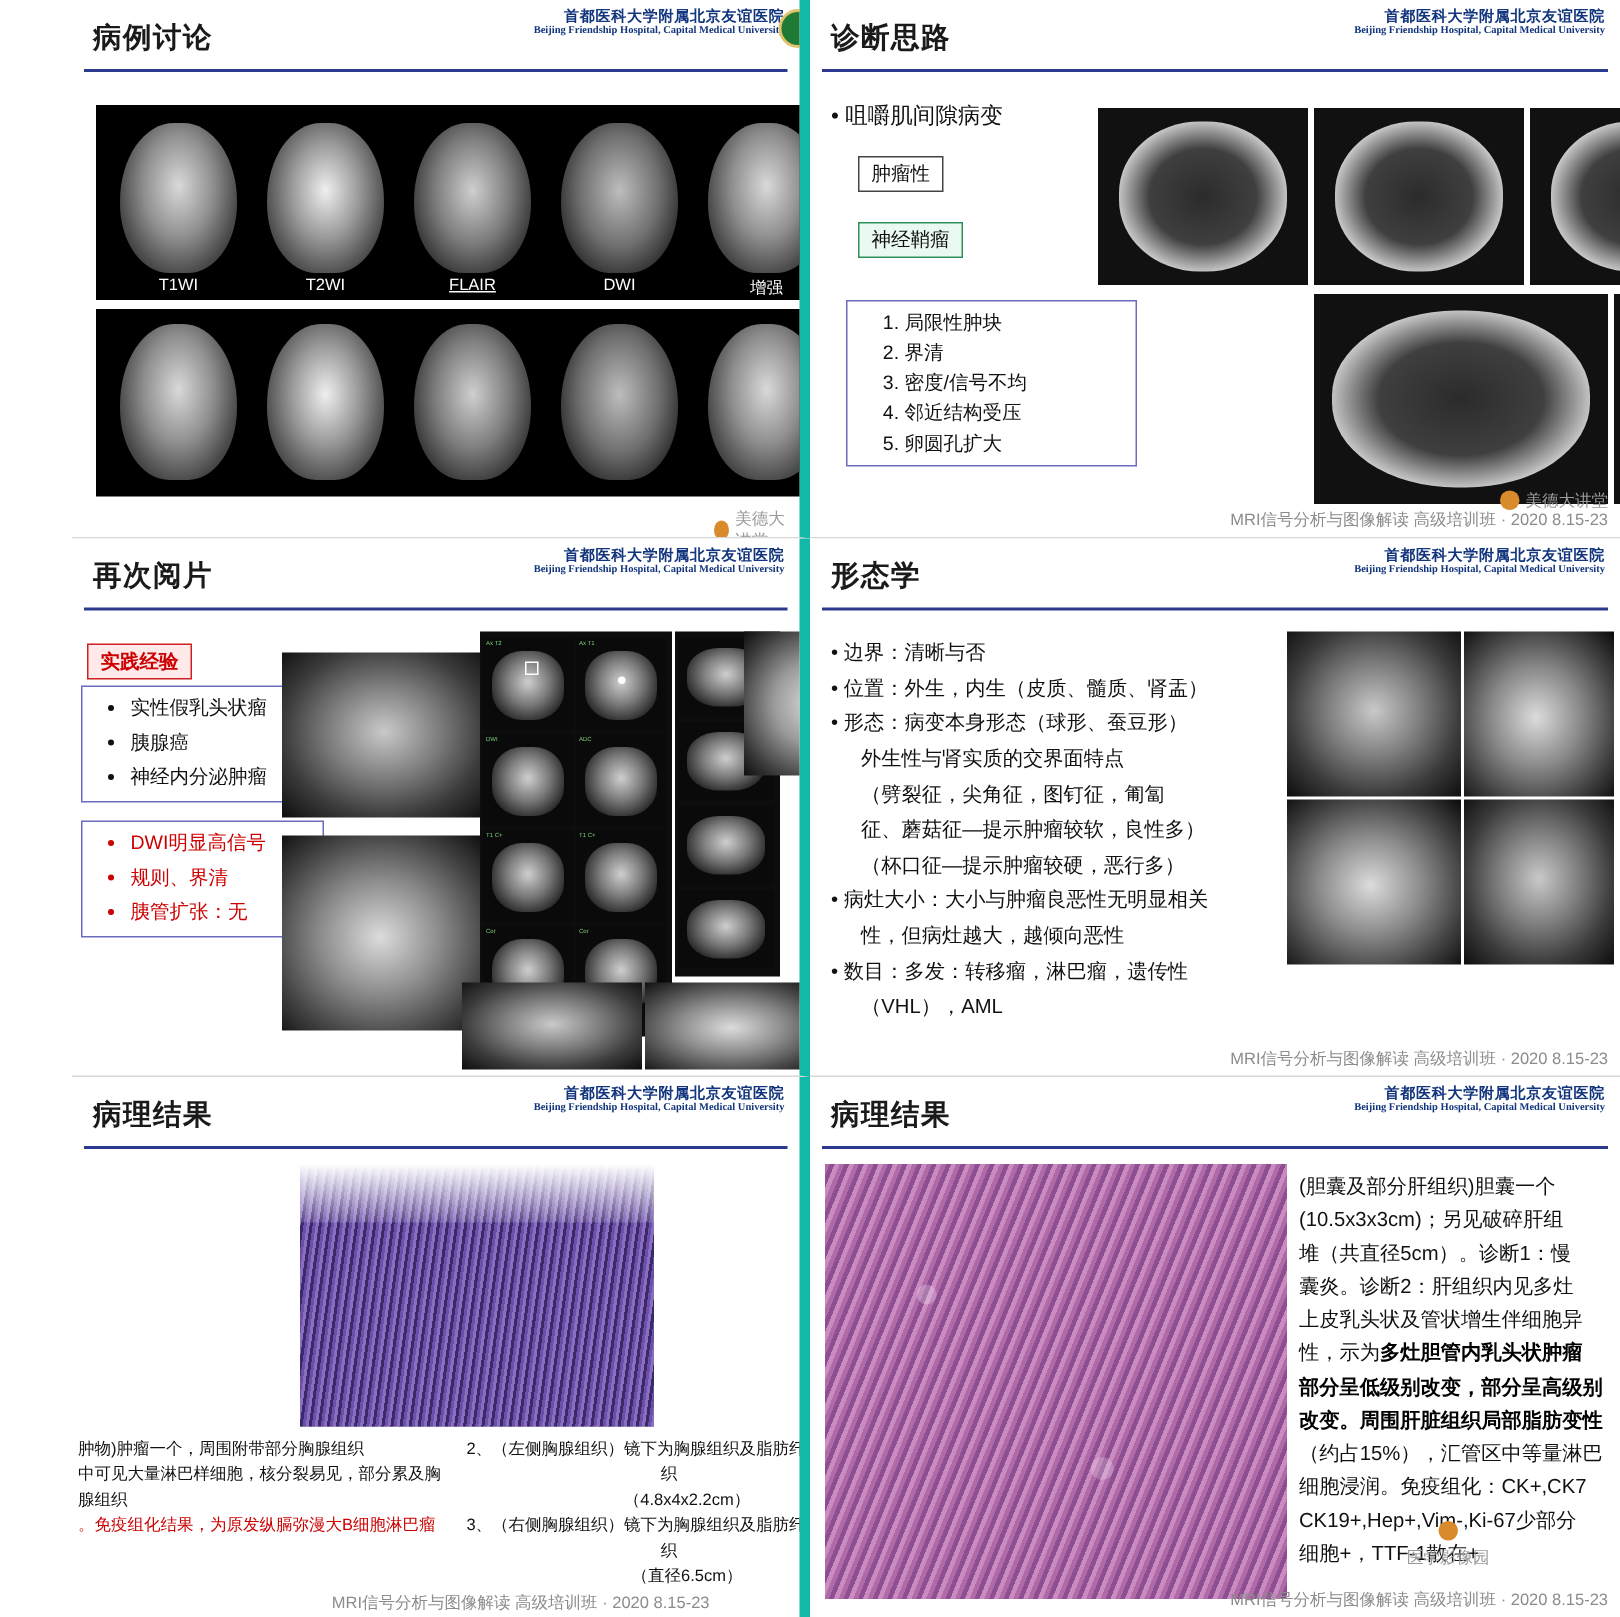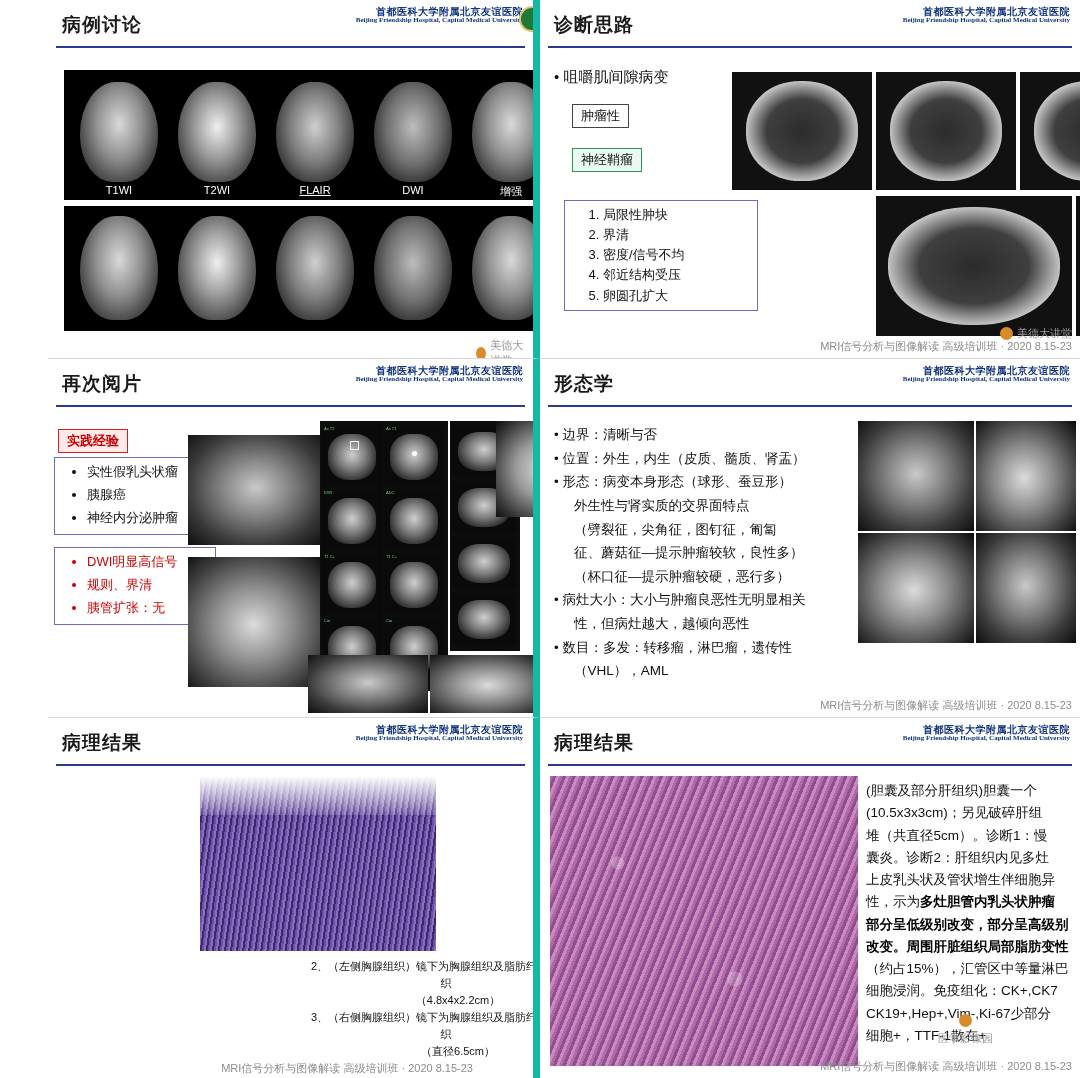--- a/index.html
+++ b/index.html
@@ -346,20 +346,27 @@
       <div class="logo">
         <div class="cn">首都医科大学附属北京友谊医院</div>
         <div class="en">Beijing Friendship Hospital, Capital Medical University</div>
       </div>
     </div>
 
     <div class="img histo-blue" style="left:152px;top:58px;width:236px;height:175px;">
       <div class="histo-top-fade"></div>
     </div>
 
+    <div class="smalltext" style="left:4px;top:240px;width:250px;">
+      <div>肿物)肿瘤一个，周围附带部分胸腺组织</div>
+      <div>中可见大量淋巴样细胞，核分裂易见，部分累及胸腺组织</div>
+      <div>
+        <span class="rd">。免疫组化结果，为原发纵膈弥漫大B细胞淋巴瘤</span>
+      </div>
+    </div>
 
     <div class="smalltext" style="left:258px;top:240px;width:280px;text-align:center;">
       <div>2、（左侧胸腺组织）镜下为胸腺组织及脂肪纤维结缔组织</div>
       <div style="padding-left:24px;">（4.8x4x2.2cm）</div>
       <div>3、（右侧胸腺组织）镜下为胸腺组织及脂肪纤维结缔组织</div>
       <div style="padding-left:24px;">（直径6.5cm）</div>
     </div>
 
     <div class="footnote" style="right:60px;bottom:2px;">MRI信号分析与图像解读 高级培训班 · 2020 8.15-23</div>
   </div>

